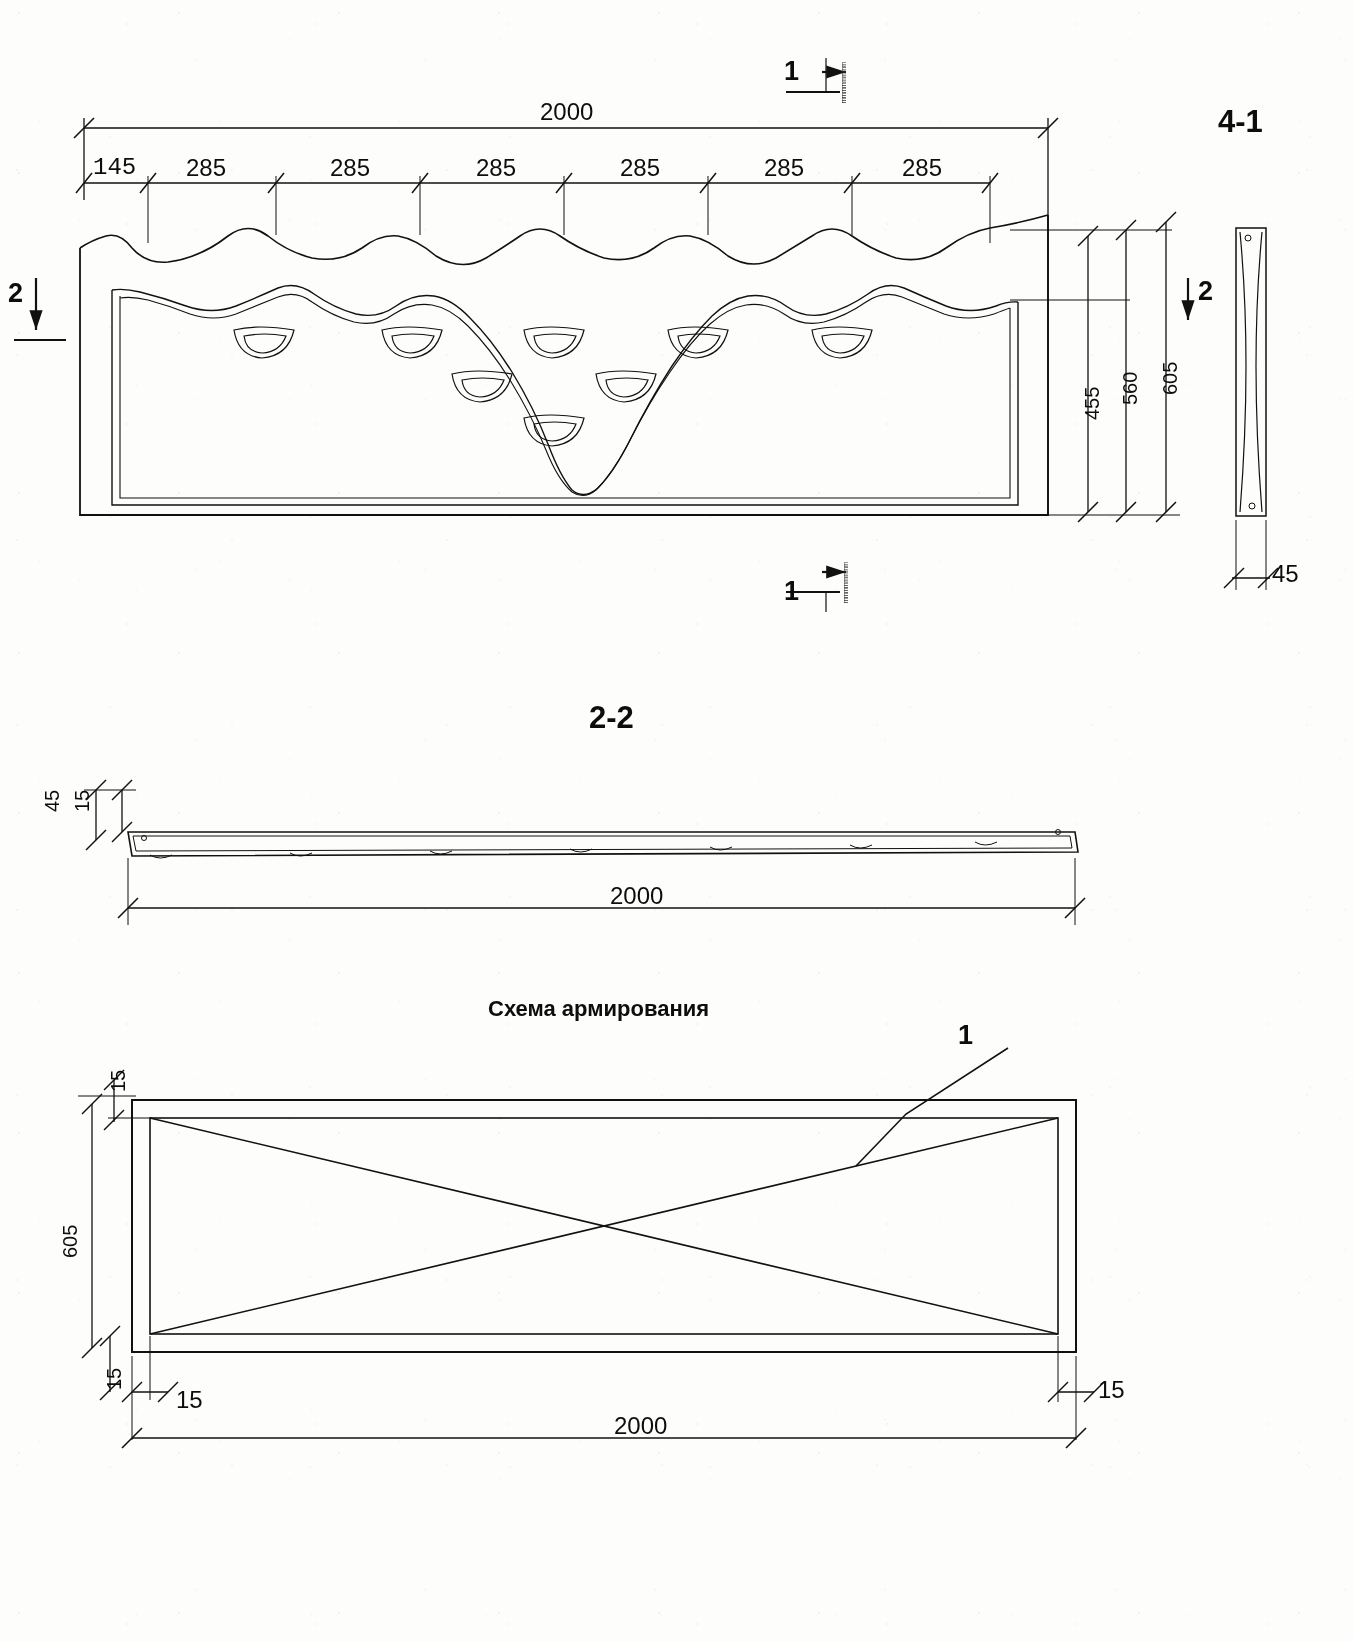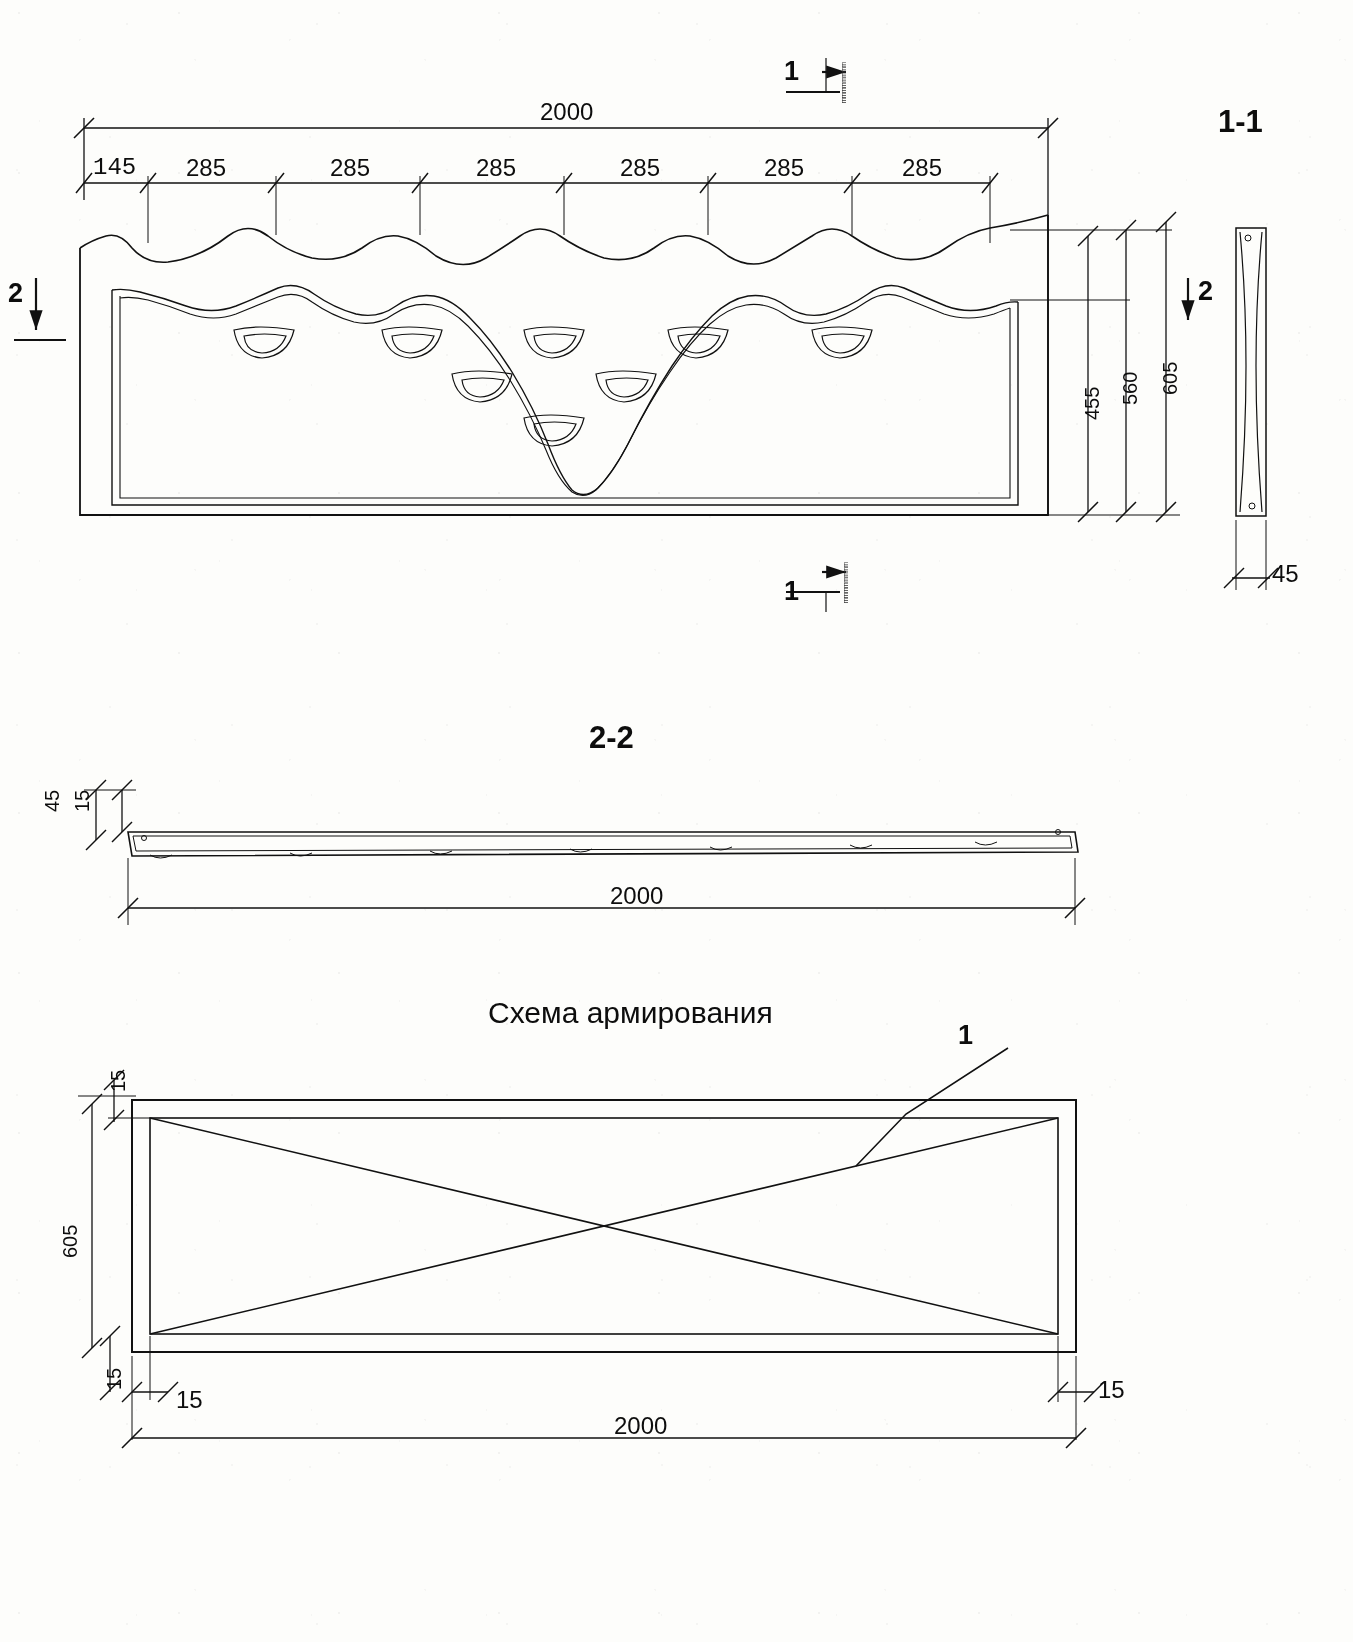--- a/index.html
+++ b/index.html
@@ -53,22 +53,22 @@
   }
   .dim-v {
     font-size: 20px;
     transform-origin: 0 0;
   }
   .mark {
     font-size: 27px;
     font-weight: 700;
   }
   .title {
-    font-size: 30px;
-    font-weight: 400;
+    font-size: 22px;
+    font-weight: 700;
   }
   .sectitle {
     font-size: 31px;
     font-weight: 700;
   }
   .tiny-vert {
     font-size: 7px;
     letter-spacing: -0.5px;
     color: #333;
   }
@@ -295,24 +295,24 @@
   <div class="lbl dim-v" style="left:1160px; top:395px; transform: rotate(-90deg);">605</div>
 
   <div class="lbl mark" style="left:784px; top:58px;">1</div>
   <div class="lbl mark" style="left:784px; top:578px;">1</div>
   <div class="lbl mark" style="left:8px; top:280px;">2</div>
   <div class="lbl mark" style="left:1198px; top:278px;">2</div>
 
   <div class="lbl tiny-vert" style="left:848px; top:62px; transform: rotate(90deg); transform-origin: 0 0;">шшшшшшшш</div>
   <div class="lbl tiny-vert" style="left:850px; top:562px; transform: rotate(90deg); transform-origin: 0 0;">шшшшшшшш</div>
 
-  <div class="lbl sectitle" style="left:1218px; top:106px;">1-1</div>
+  <div class="lbl sectitle" style="left:1218px; top:106px;">4-1</div>
   <div class="lbl dim" style="left:1272px; top:562px;">45</div>
 
-  <div class="lbl sectitle" style="left:589px; top:702px;margin-top:20px;">2-2</div>
+  <div class="lbl sectitle" style="left:589px; top:702px;">2-2</div>
   <div class="lbl dim-v" style="left:42px; top:812px; transform: rotate(-90deg);">45</div>
   <div class="lbl dim-v" style="left:72px; top:812px; transform: rotate(-90deg);">15</div>
   <div class="lbl dim" style="left:610px; top:884px;">2000</div>
 
   <div class="lbl title" style="left:488px; top:998px;">Схема армирования</div>
   <div class="lbl mark" style="left:958px; top:1022px;">1</div>
 
   <div class="lbl dim-v" style="left:60px; top:1258px; transform: rotate(-90deg);">605</div>
   <div class="lbl dim-v" style="left:108px; top:1092px; transform: rotate(-90deg);">15</div>
   <div class="lbl dim-v" style="left:104px; top:1390px; transform: rotate(-90deg);">15</div>

